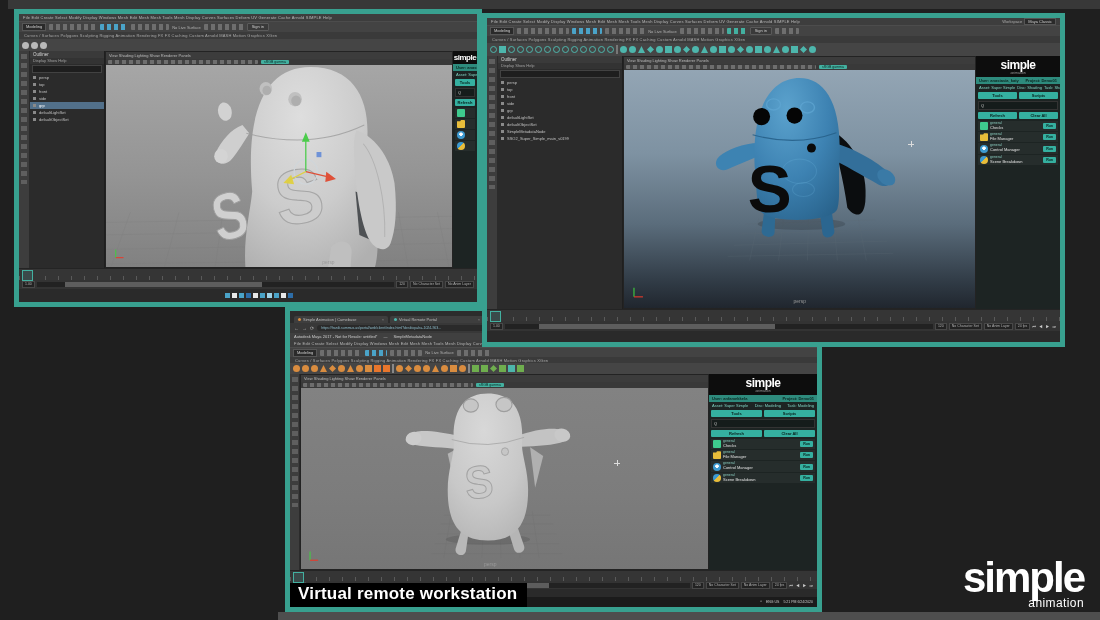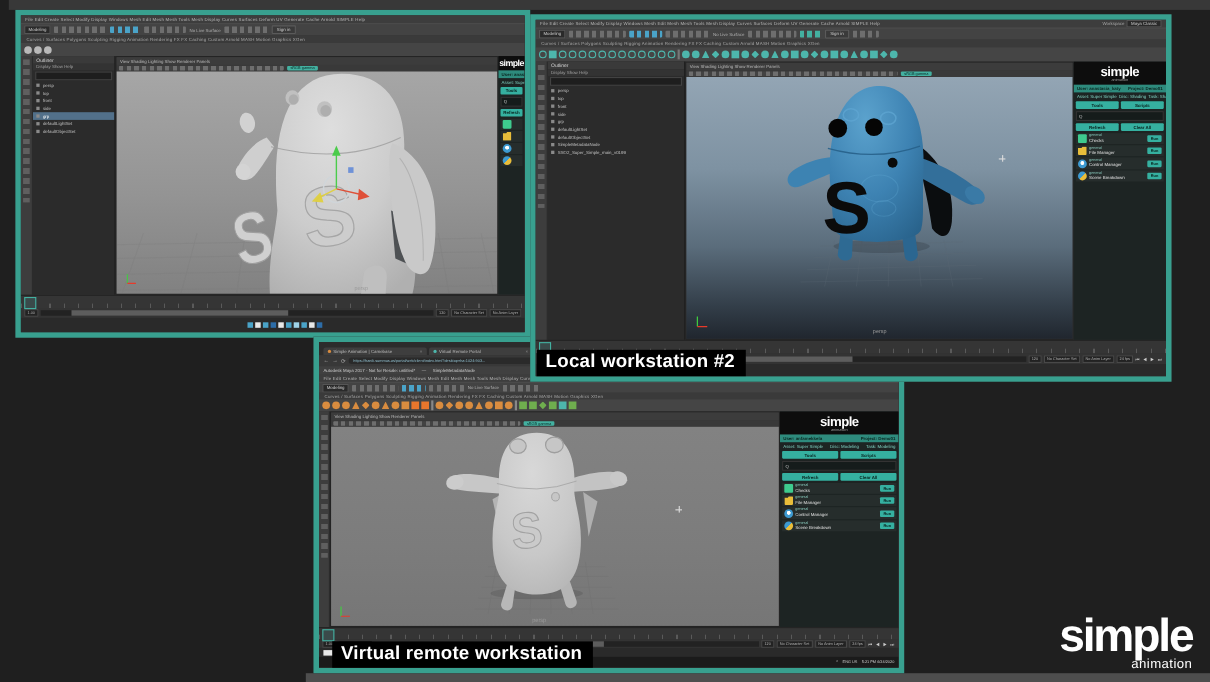--- a/index.html
+++ b/index.html
@@ -91,21 +91,21 @@
   .btab .fav{width:3px;height:3px;border-radius:50%;background:#d98c3f;flex:none;}
   .btab .x{margin-left:auto;color:#888;}
   .burl{height:10px;flex:none;background:#383838;display:flex;align-items:center;gap:3px;padding:0 4px;color:#aaa;font-size:5px;}
   .urlfield{flex:1;background:#2a2a2a;border-radius:3px;height:6px;line-height:6px;padding:0 4px;color:#8fbecd;font-size:3.5px;white-space:nowrap;overflow:hidden;}
   .mtitle{height:7px;flex:none;background:#404040;font-size:4px;color:#ccc;display:flex;align-items:center;padding:0 4px;gap:6px;white-space:nowrap;overflow:hidden;}
   .taskbar{height:10px;flex:none;background:#1b1b1b;display:flex;align-items:center;justify-content:flex-end;gap:4px;color:#ccc;font-size:3.5px;padding:0 4px;}
   .tchip{width:32px;height:5px;background:#e8e8e8;flex:none;}
   .winlabel{position:absolute;background:#000;color:#fff;font-weight:bold;font-size:17px;padding:1px 10px 3px 8px;letter-spacing:.2px;white-space:nowrap;z-index:5;}
   .w1 .winlabel{left:1px;bottom:2px;}
   .w2 .winlabel{left:1px;bottom:0px;}
-  .w3 .winlabel{left:12px;bottom:0px;}
+  .w3 .winlabel{left:0;bottom:0px;}
   .brand{position:absolute;right:16px;bottom:10px;text-align:right;z-index:6;}
   .brand-title{font-weight:bold;font-size:42px;color:#fff;letter-spacing:-2px;line-height:.85;}
   .brand-sub{color:#fff;font-size:12px;letter-spacing:.4px;}
   .cursor{position:absolute;width:6px;height:6px;z-index:3;}
   .cursor:before,.cursor:after{content:"";position:absolute;background:#dcdcdc;}
   .cursor:before{left:3px;top:0;width:1px;height:6px;}
   .cursor:after{left:0;top:3px;width:6px;height:1px;}
 </style>
 </head>
 <body>
@@ -720,20 +720,19 @@
             <div class="range-handle"></div>
           </div>
         <span class="rfield">120</span>
         <span class="rfield">No Character Set</span>
         <span class="rfield">No Anim Layer</span>
         <span class="rfield">24 fps</span>
         <span class="playglyphs">⏮ ◀ ▶ ⏭</span>
       </div>
       <div class="bottomrow" style="height:11px"></div>
     </div>
-    <div class="winlabel">Local workstation #2</div>
   </section>
 
   <div class="brand">
     <div class="brand-title">simple</div>
     <div class="brand-sub">animation</div>
   </div>
 </div>
 
 </body></html>

